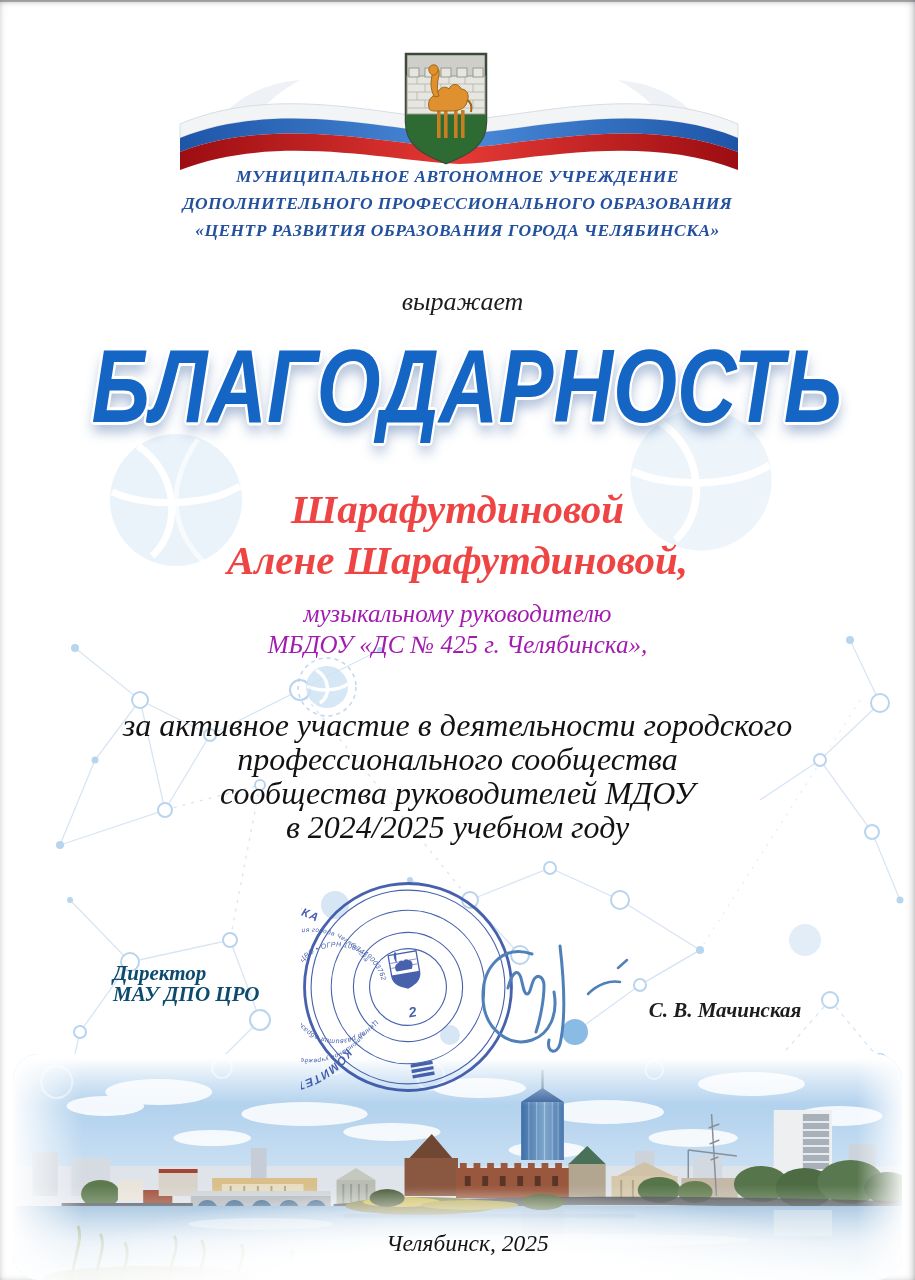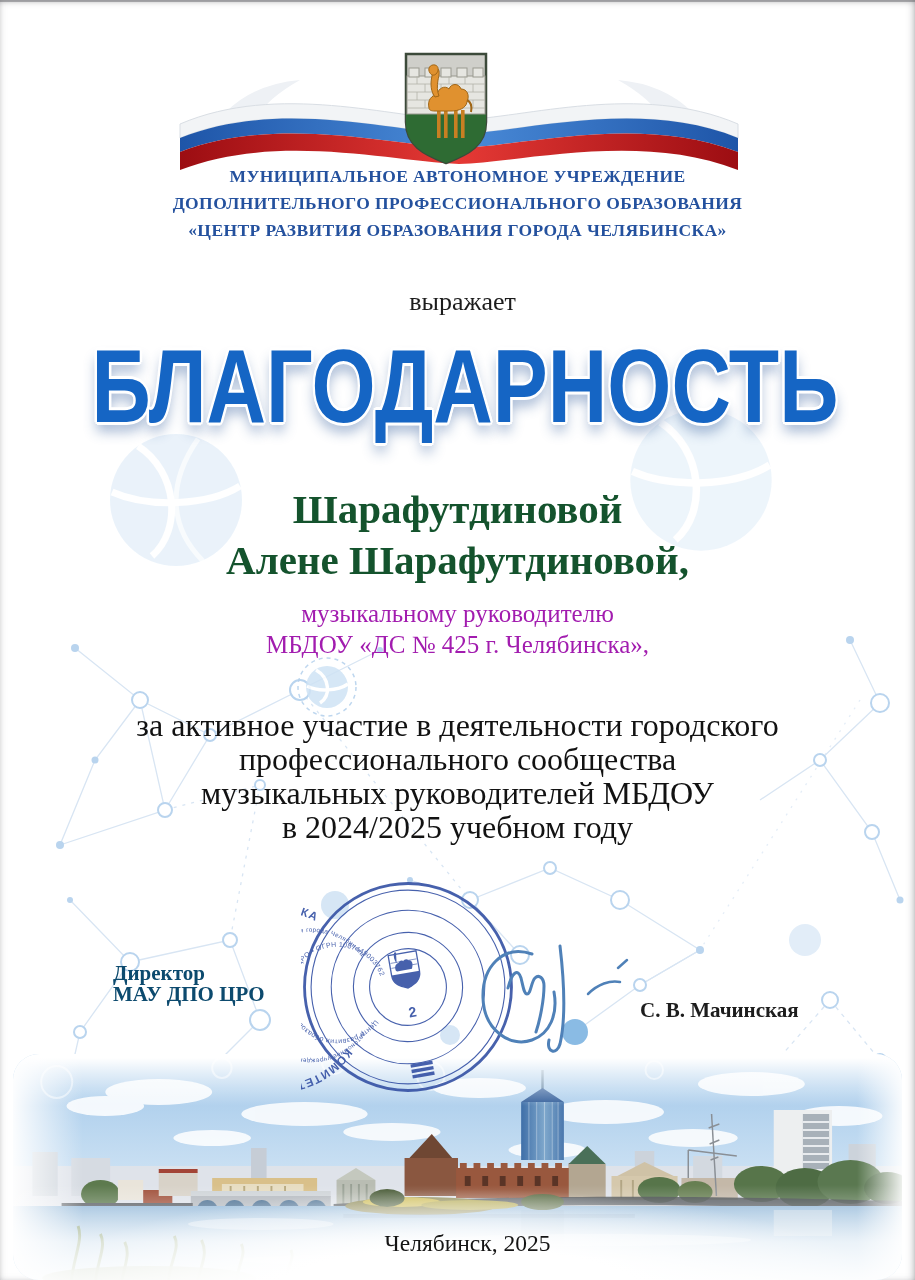--- a/index.html
+++ b/index.html
@@ -3,47 +3,48 @@
 <meta charset="utf-8">
 <style>
   html,body{margin:0;padding:0;background:#e8e8e8;}
   .page{
     position:relative;width:915px;height:1280px;background:#ffffff;overflow:hidden;
     font-family:"Liberation Serif",serif;margin:0 auto;
     box-shadow:inset 0 4px 6px -3px rgba(90,90,95,.5),
                inset -7px 0 10px -7px rgba(90,90,95,.45),
                inset 6px 0 9px -7px rgba(120,120,125,.25),
                inset 0 -4px 7px -5px rgba(120,120,125,.3);
+    font-style:italic;
   }
   .page::after{content:"";position:absolute;top:0;left:0;right:0;height:2px;
     background:rgba(100,100,105,.45);pointer-events:none;}
   .abs{position:absolute;}
   .center{left:0;right:0;text-align:center;}
 
   
   .org{top:163px;color:#24519e;font-weight:bold;font-size:17.5px;line-height:27px;letter-spacing:.4px;z-index:5;}
 
   .expresses{top:287px;font-size:26px;color:#1c1c1c;z-index:5;padding-left:10px;}
 
   .big-title{
     top:328px;font-family:"Liberation Sans",sans-serif;font-weight:bold;
     font-size:103px;color:#1565c4;letter-spacing:0px;z-index:5;
     transform:scaleX(.8);transform-origin:50% 50%;white-space:nowrap;
     text-shadow:-2px -2px 0 #fff,2px -2px 0 #fff,-2px 2px 0 #fff,2px 2px 0 #fff,
                 0 3px 0 #fff,0 -3px 0 #fff,3px 0 0 #fff,-3px 0 0 #fff,
                 0 9px 14px rgba(40,85,150,.45);
   }
 
-  .recipient{top:484px;font-weight:bold;font-size:41px;line-height:51px;color:#14532d;z-index:5;}
+  .recipient{top:484px;font-weight:bold;font-size:41px;line-height:51px;color:#ef4444;z-index:5;}
   .role{top:598px;font-size:25px;line-height:31px;color:#a21caf;z-index:5;}
   .body-text{top:708px;font-size:32px;line-height:34px;color:#121212;z-index:5;}
 
   .director{left:113px;top:963px;font-weight:bold;font-size:21px;color:#0c4a6e;z-index:6;line-height:1;}
   .director .l2{}
-  .signer{left:640px;top:998px;width:170px;font-weight:bold;font-size:21px;color:#1d1d1d;z-index:6;}
+  .signer{left:640px;top:998px;width:170px;text-align:center;font-weight:bold;font-size:21px;color:#1d1d1d;z-index:6;}
 
   .footer{top:1230px;font-size:23.5px;color:#141414;z-index:9;font-weight:500;padding-left:20px;}
 
   .plexus{left:0;top:0;z-index:1;}
   .globe{z-index:1;}
   .flag{left:168px;top:72px;z-index:2;}
   .emblem{left:399px;top:50px;z-index:3;}
   .seal{left:301px;top:880px;z-index:6;}
   .signature{left:468px;top:938px;z-index:7;}
 
@@ -210,21 +211,21 @@
   </div>
 
   <div class="abs center role">
     <div>музыкальному руководителю</div>
     <div>МБДОУ «ДС № 425 г. Челябинска»,</div>
   </div>
 
   <div class="abs center body-text">
     <div>за активное участие в деятельности городского</div>
     <div>профессионального сообщества</div>
-    <div>музыкальных руководителей МБДОУ</div>
+    <div>сообщества руководителей МДОУ</div>
     <div>в 2024/2025 учебном году</div>
   </div>
 
   <svg class="abs seal" width="214" height="214" viewBox="0 0 212 212" style="opacity:.92">
     <defs>
       <path id="pOut" d="M35.6,155.3 a86,86 0 1 1 0.2,-0.2"></path>
       <path id="pMid" d="M54.4,142.1 a63,63 0 1 1 0.2,-0.2"></path>
       <path id="pInn" d="M68.3,132.4 a46,46 0 1 1 0.2,-0.2"></path>
     </defs>
     <g transform="rotate(-10 106 106)" fill="none" stroke="#3854a6">

